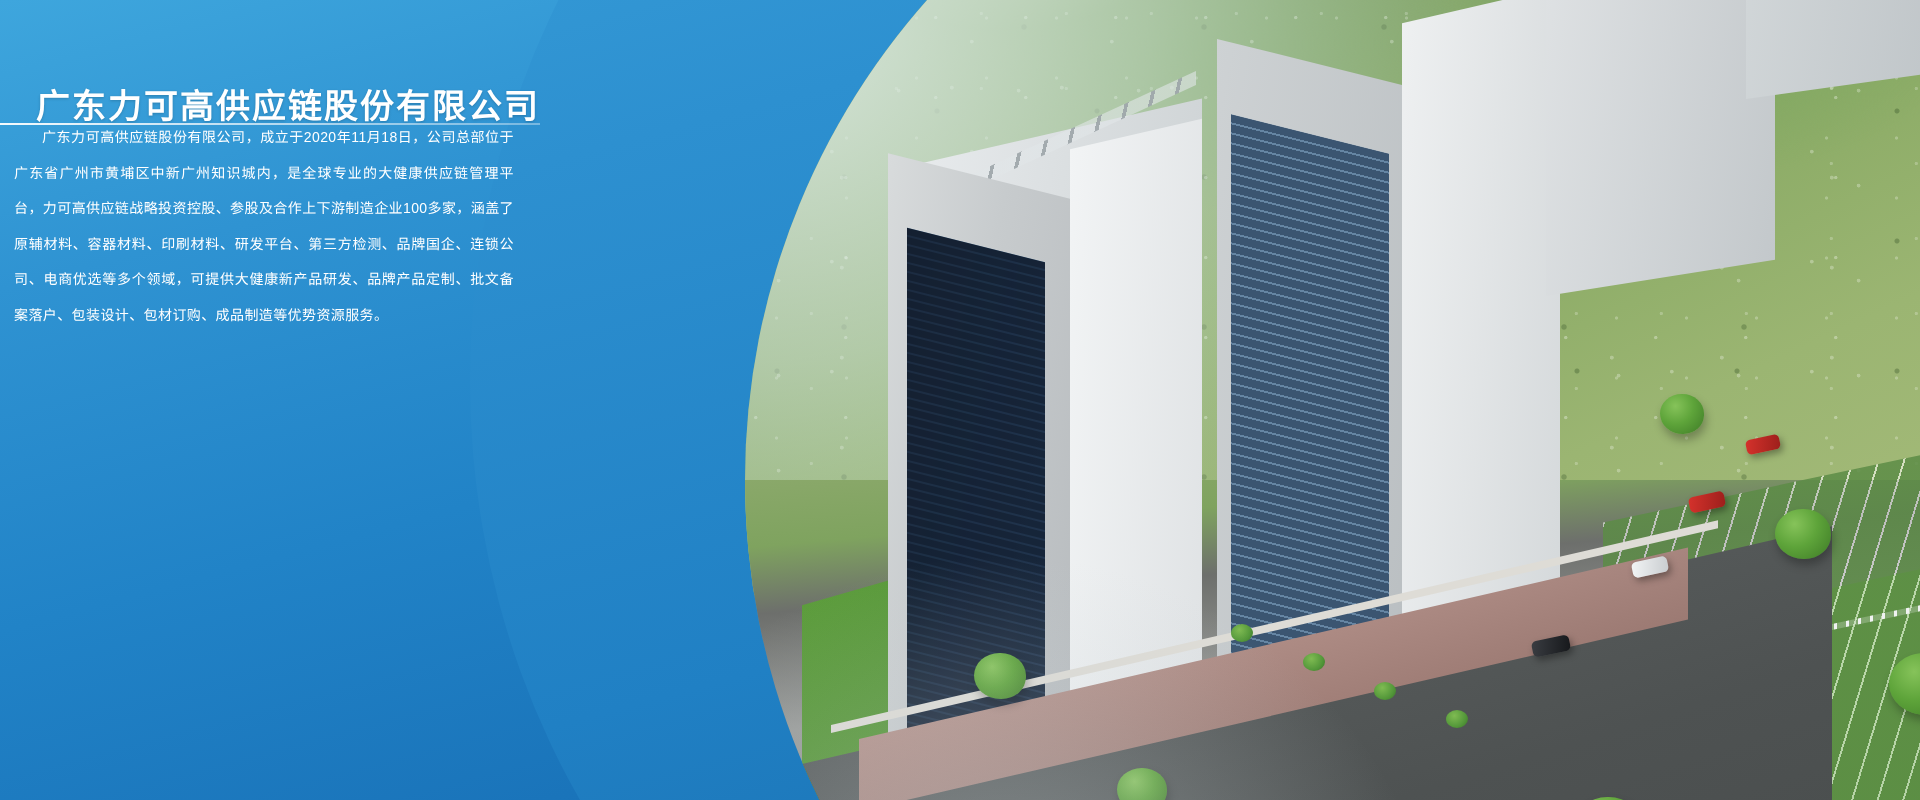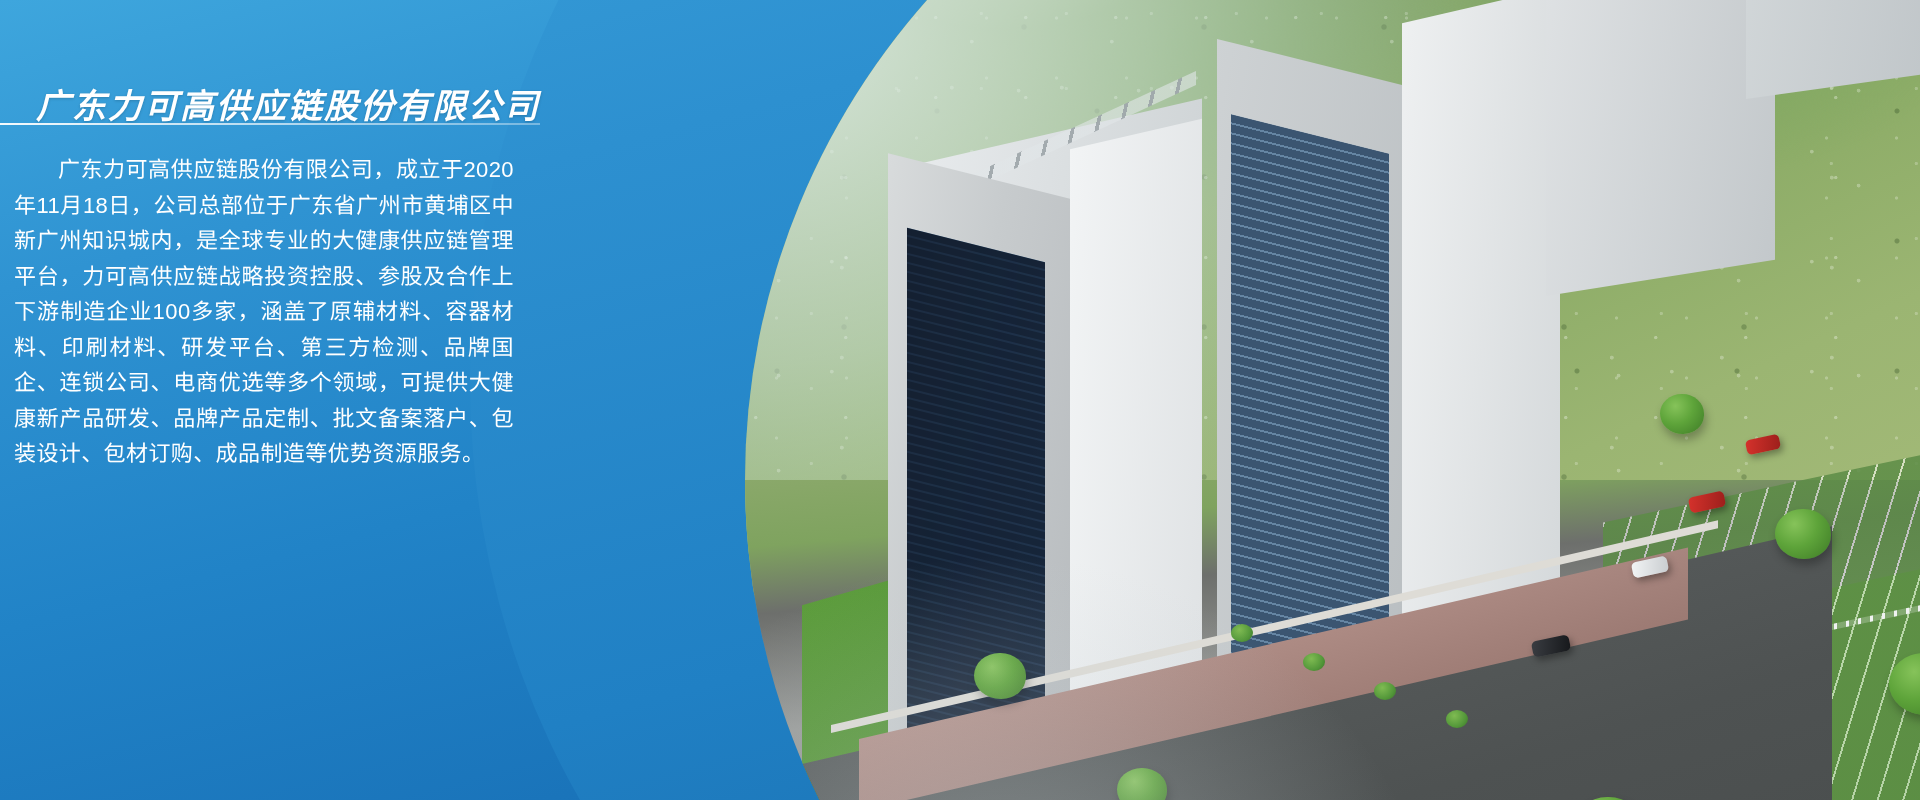--- a/index.html
+++ b/index.html
@@ -202,29 +202,29 @@
   .photo-fade{
     position:absolute;inset:0;border-radius:50%;
     background:radial-gradient(circle at 18% 86%, rgba(200,210,214,.55) 0%, rgba(200,210,214,0) 26%);
   }
 
   
   .panel{position:absolute;left:0;top:0;width:560px;height:100%;z-index:5;}
   .title{
     position:absolute;left:36px;top:56px;
     font-size:34px;font-weight:700;color:#ffffff;letter-spacing:2px;
-    text-shadow:0 1px 3px rgba(0,0,0,.18);white-space:nowrap;font-style:italic;
+    text-shadow:0 1px 3px rgba(0,0,0,.18);white-space:nowrap;
   }
   .rule{
     position:absolute;left:0;top:123px;width:540px;height:2px;
     background:linear-gradient(to right, rgba(255,255,255,.95), rgba(255,255,255,.35));
   }
   .body{
-    position:absolute;left:14px;top:152px;width:500px;
-    color:#ffffff;font-size:22px;line-height:35.5px;letter-spacing:.4px;
+    position:absolute;left:14px;top:120px;width:500px;
+    color:#ffffff;font-size:14px;line-height:35.5px;letter-spacing:.4px;
     text-align:justify;text-justify:inter-ideograph;
   }
   .body p{margin:0;text-indent:2em;}
 </style>
 </head>
 <body>
 
 <div class="banner">
 
   <div class="arc arc-a"></div>

